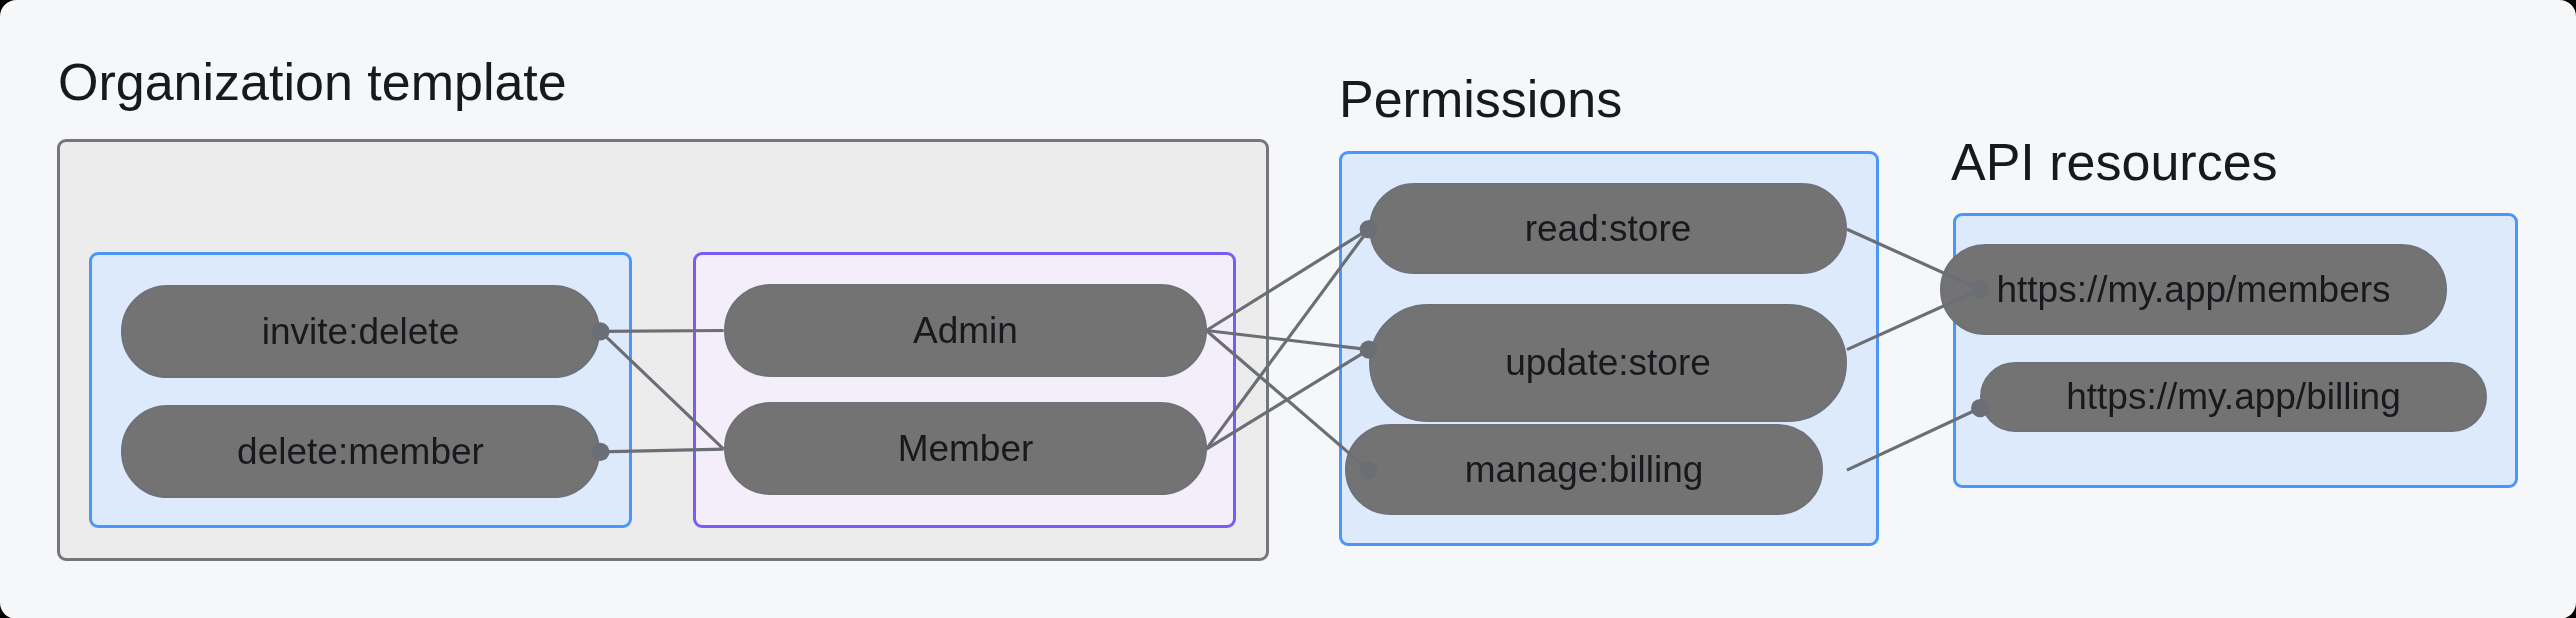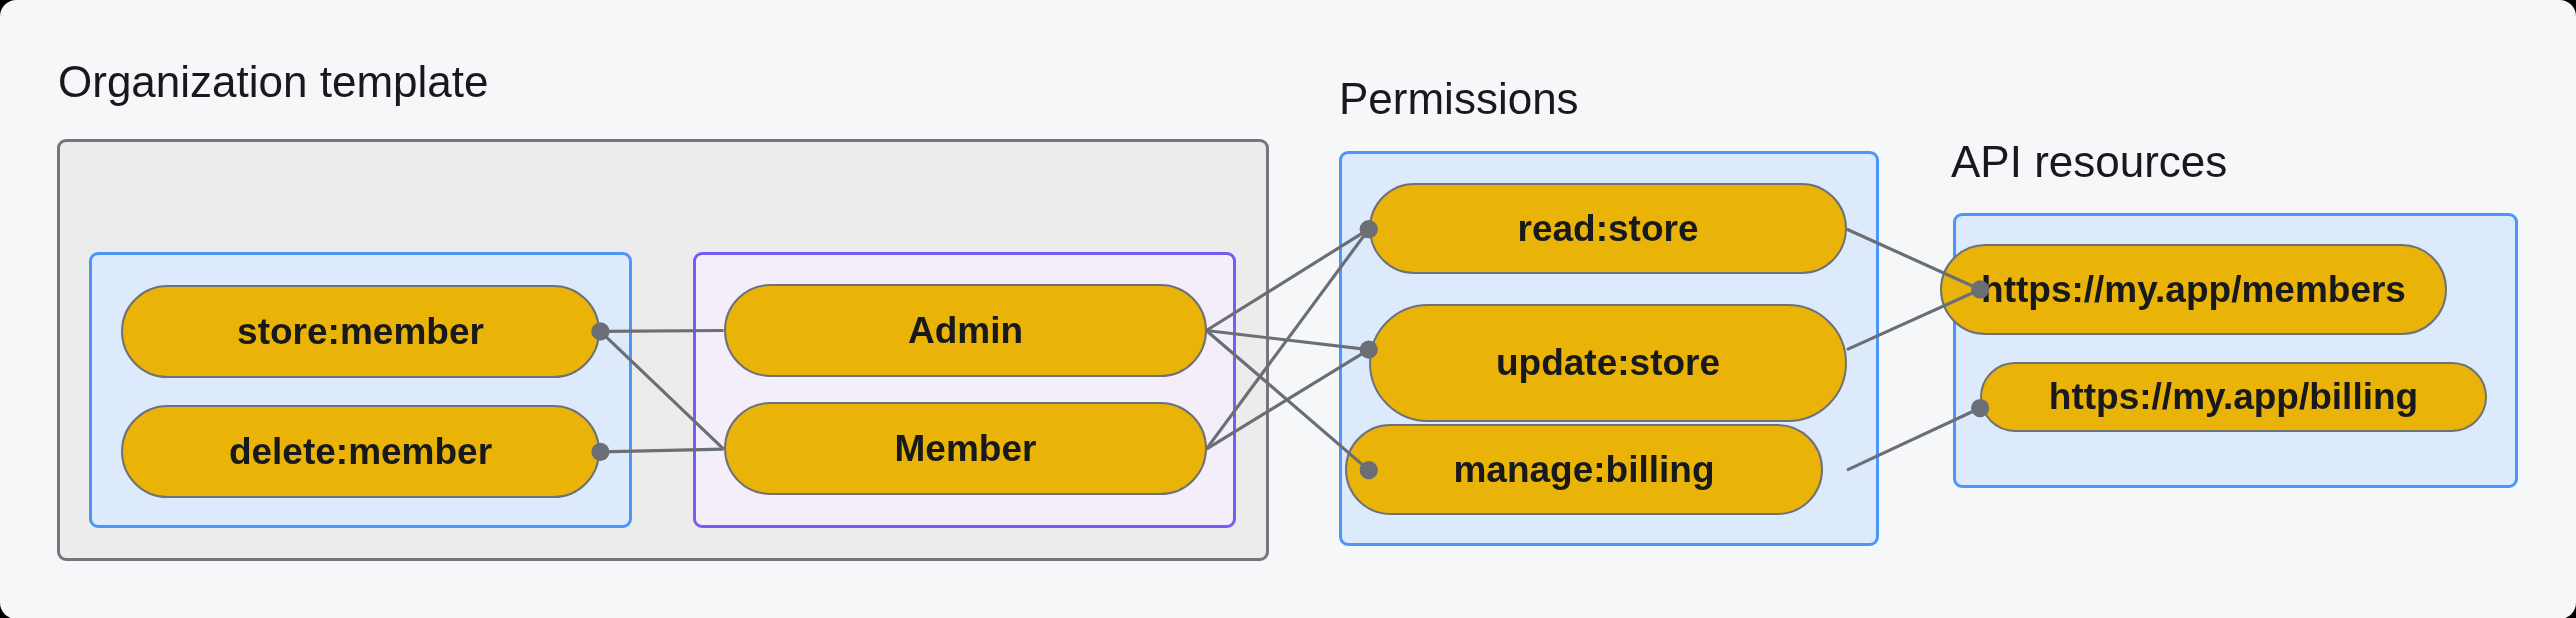--- a/index.html
+++ b/index.html
@@ -7,45 +7,45 @@
     position:relative;
     width:2576px;height:619px;
     background:#f6f7f8;
     border-radius:16.4px;
     overflow:hidden;
     font-family:"Liberation Sans", sans-serif;
     color:#17191c;
   }
   .section-label{
     position:absolute;
-    font-size:44px;
+    font-size:52px;
     line-height:44px;
     font-weight:500;
     letter-spacing:0;
     white-space:nowrap;
   }
   .box{
     position:absolute;
     border-radius:9px;
     box-sizing:border-box;
   }
   .box.gray{background:#ececec;border:3.7px solid #75757b;}
   .box.blue{background:#ddeafc;border:3.7px solid #4b96f7;}
   .box.purple{background:#f4eefb;border:3.7px solid #7b5bf5;}
   .pill{
     position:absolute;
-    background:#eab308;
+    background:#737373;
     border:2.7px solid #6e7278;
     border-radius:912px;
     box-sizing:border-box;
     display:flex;
     align-items:center;
     justify-content:center;
     font-size:37px;
-    font-weight:700;
+    font-weight:400;
     white-space:nowrap;
   }
   .wires{position:absolute;left:0;top:0;width:2576px;height:619px;pointer-events:none;}
   
   .p-invite {left:121px; top:285px; width:479px; height:93px;}
   .p-delete {left:121px; top:405px; width:479px; height:93px;}
   .p-admin  {left:724px; top:284px; width:483px; height:93px;}
   .p-member {left:724px; top:402px; width:483px; height:93px;}
   .p-read   {left:1369px;top:183px; width:478px; height:91px;}
   .p-update {left:1369px;top:304px; width:478px; height:118px;}
@@ -71,21 +71,21 @@
   <div class="box gray" style="left:57px;top:139px;width:1212px;height:422px;"></div>
 
   <div class="box blue" style="left:89px;top:252px;width:543px;height:276px;"></div>
 
   <div class="box purple" style="left:693px;top:252px;width:543px;height:276px;"></div>
 
   <div class="box blue" style="left:1339px;top:151px;width:540px;height:395px;"></div>
 
   <div class="box blue" style="left:1953px;top:213px;width:565px;height:275px;"></div>
 
-  <div class="pill p-invite">store:member</div>
+  <div class="pill p-invite">invite:delete</div>
   <div class="pill p-delete">delete:member</div>
   <div class="pill p-member">Member</div>
   <div class="pill p-admin">Admin</div>
   <div class="pill p-read">read:store</div>
   <div class="pill p-update">update:store</div>
   <div class="pill p-manage">manage:billing</div>
   <div class="pill p-members">https://my.app/members</div>
   <div class="pill p-billing">https://my.app/billing</div>
 
   <svg class="wires" viewBox="0 0 2823 678">

